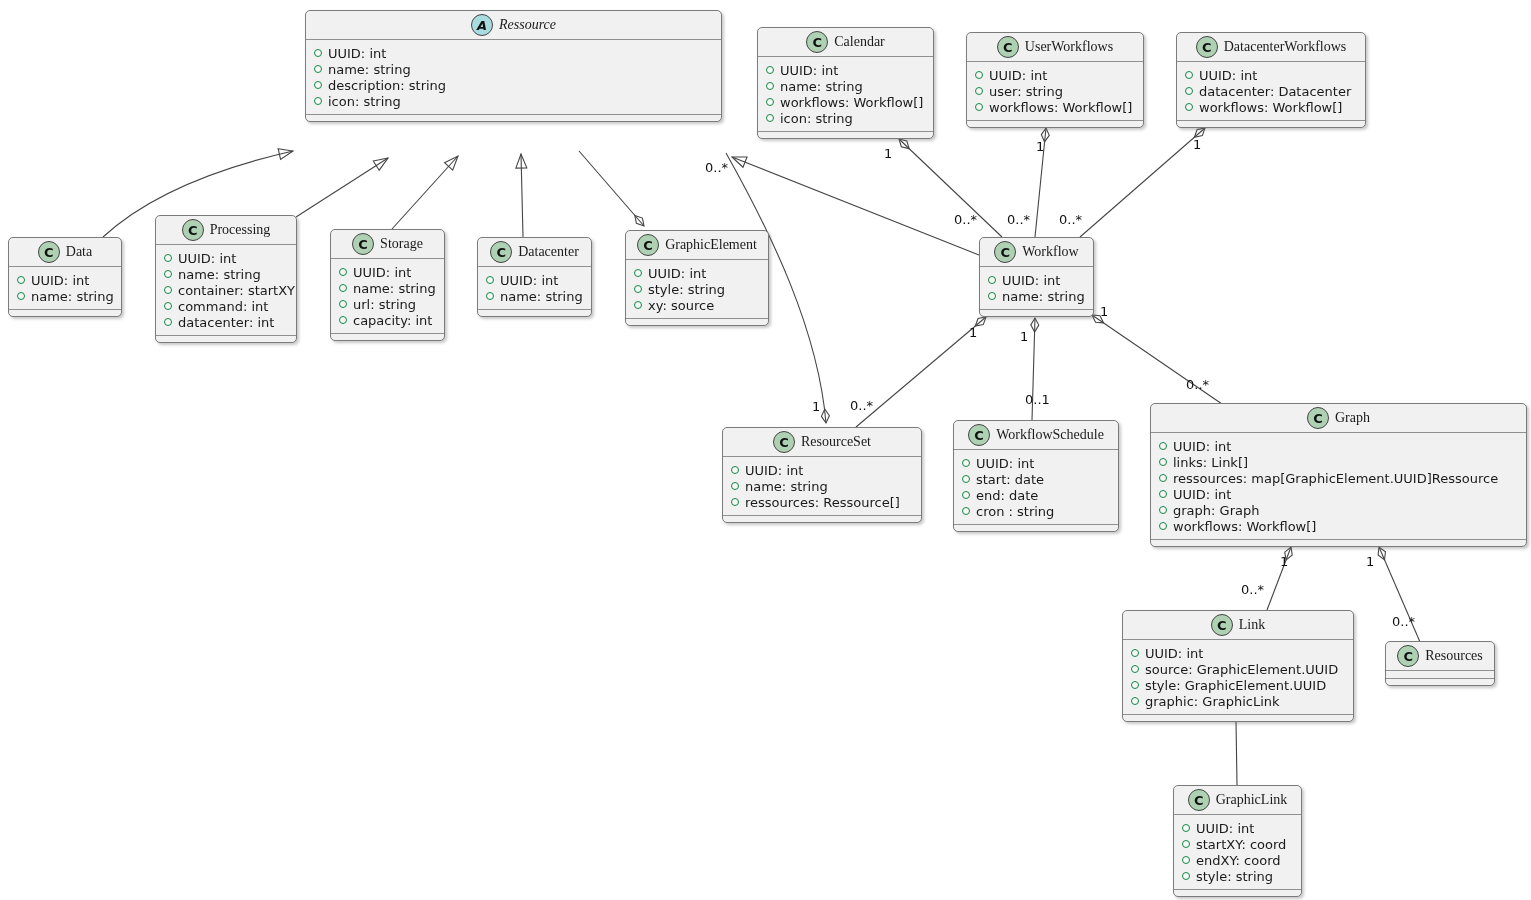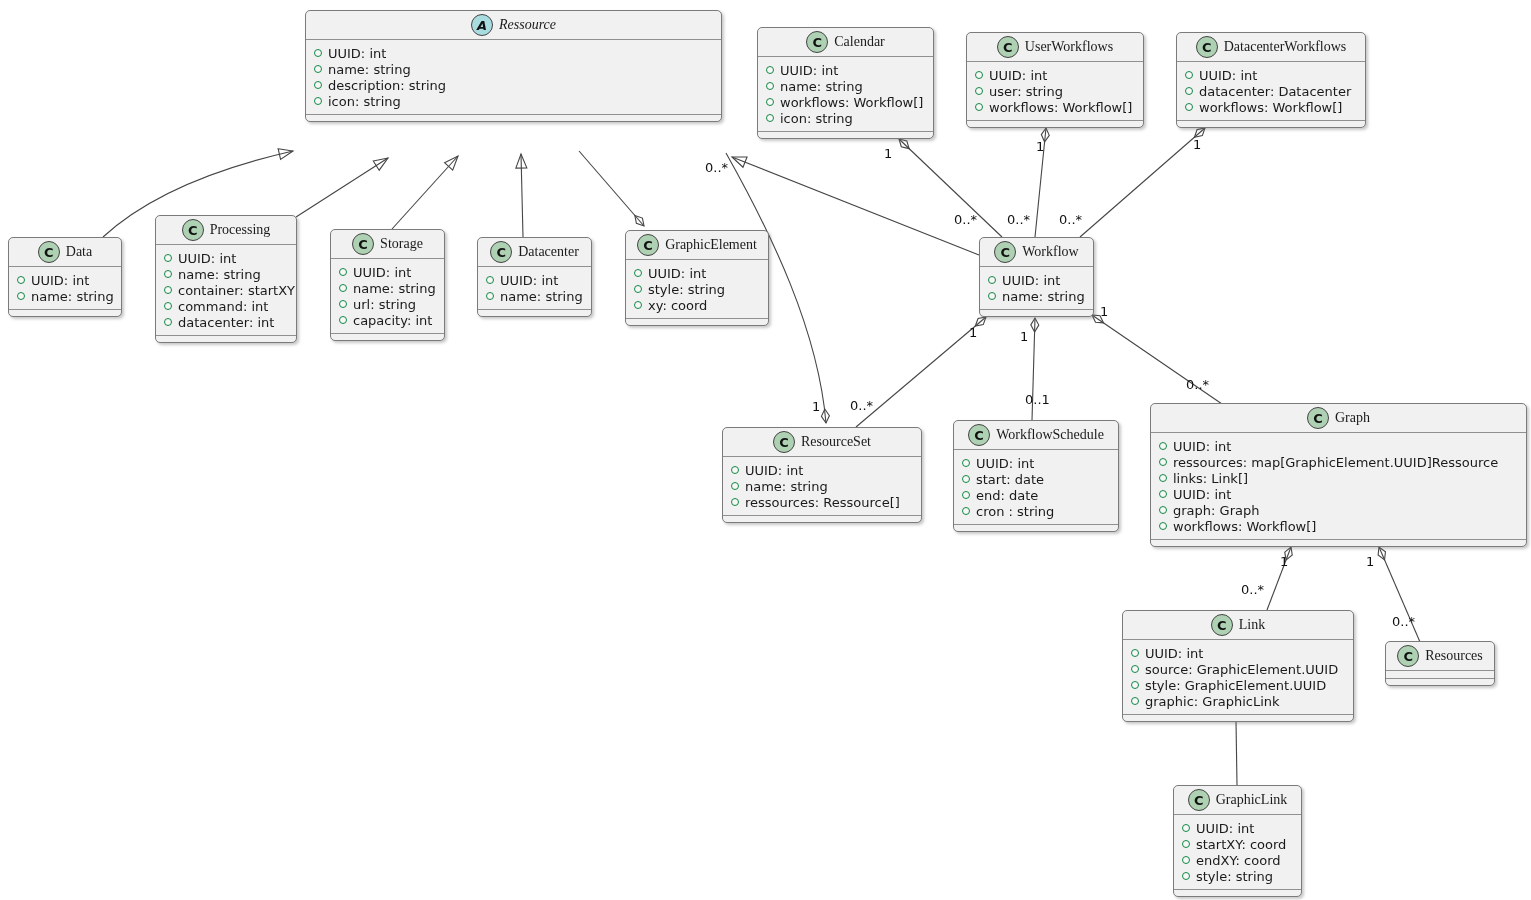--- a/index.html
+++ b/index.html
@@ -256,21 +256,21 @@
       <div class="row">
           <span class="dot"></span>
           <span class="txt">UUID: int</span>
         </div>
       <div class="row">
           <span class="dot"></span>
           <span class="txt">style: string</span>
         </div>
       <div class="row">
           <span class="dot"></span>
-          <span class="txt">xy: coord</span>
+          <span class="txt">xy: source</span>
         </div>
     </div>
     <div class="strip"></div>
   </div>
 
   <div class="cls" style="left:979px;top:237px;width:113px">
     <div class="hdr">
       <span class="badge">C</span>
       <span class="title">Workflow</span>
     </div>
@@ -340,25 +340,25 @@
       <span class="badge">C</span>
       <span class="title">Graph</span>
     </div>
     <div class="attrs">
       <div class="row">
           <span class="dot"></span>
           <span class="txt">UUID: int</span>
         </div>
       <div class="row">
           <span class="dot"></span>
+          <span class="txt">links: Link[]</span>
+        </div>
+      <div class="row">
+          <span class="dot"></span>
           <span class="txt">ressources: map[GraphicElement.UUID]Ressource</span>
-        </div>
-      <div class="row">
-          <span class="dot"></span>
-          <span class="txt">links: Link[]</span>
         </div>
       <div class="row">
           <span class="dot"></span>
           <span class="txt">UUID: int</span>
         </div>
       <div class="row">
           <span class="dot"></span>
           <span class="txt">graph: Graph</span>
         </div>
       <div class="row">

